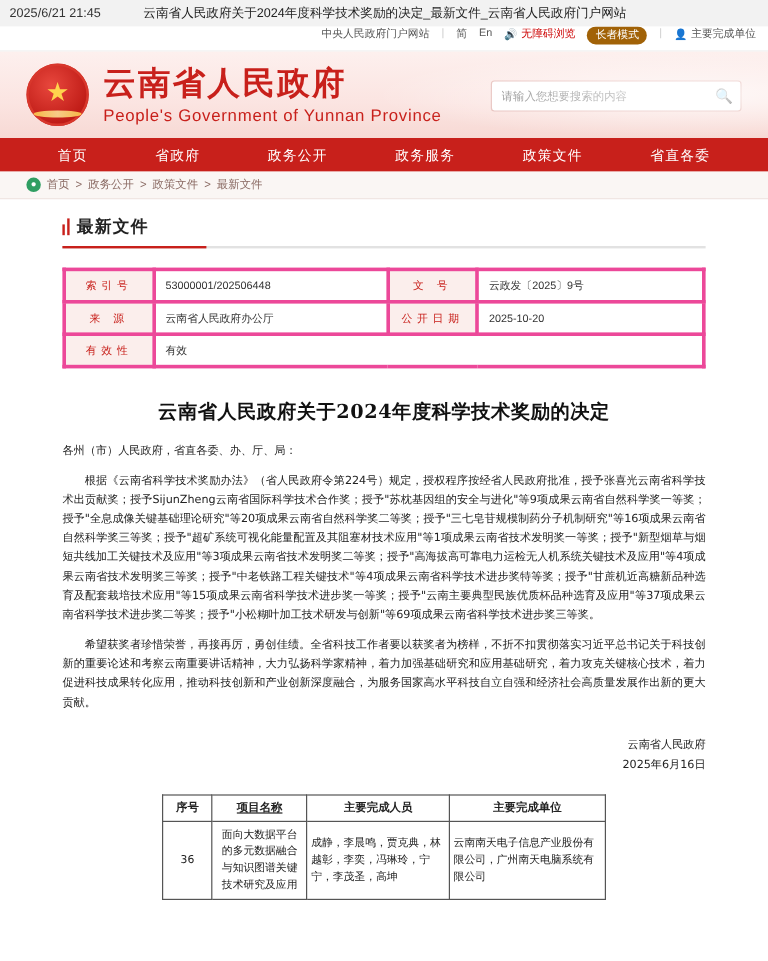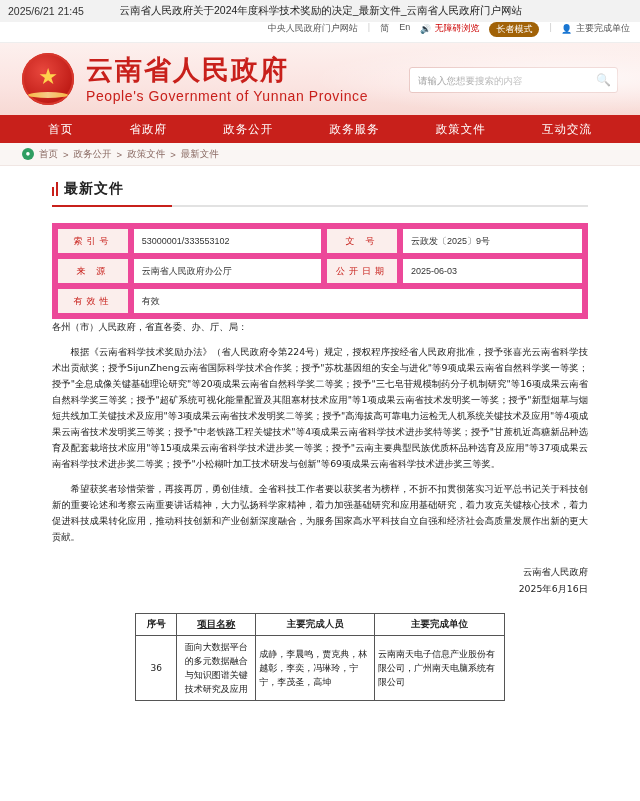--- a/index.html
+++ b/index.html
@@ -137,21 +137,21 @@
     font-family:"DejaVu Sans",sans-serif;
   }
   .sec-title:after{
     content:"";position:absolute;left:0;bottom:-2px;width:120px;height:2px;background:#c8201b;
   }
 
   .meta{
     margin:16px auto 0 auto;width:100%;
     border-collapse:collapse;font-size:9px;color:#333;
   }
-  .meta td{border:6px solid #ec4899;padding:4px 8px;height:16px;}
+  .meta td{border:3px solid #ec4899;padding:4px 8px;height:16px;}
   .meta .lbl{
     background:#fbeeec;color:#c8201b;width:62px;text-align:center;letter-spacing:4px;
     font-family:"DejaVu Sans",sans-serif;
   }
   .meta .val{width:188px;}
 
   .doc-title{
     text-align:center;font-size:16px;font-weight:bold;color:#111;
     margin:26px 0 14px 0;letter-spacing:.5px;
     font-family:"DejaVu Serif","Liberation Serif",serif;
@@ -228,21 +228,21 @@
       <span class="search-ico">🔍</span>
     </div>
   </div>
 
   <div class="navbar">
     <span class="nav-item">首页</span>
     <span class="nav-item">省政府</span>
     <span class="nav-item">政务公开</span>
     <span class="nav-item">政务服务</span>
     <span class="nav-item">政策文件</span>
-    <span class="nav-item">互动交流</span>
+    <span class="nav-item">省直各委</span>
   </div>
 
   <div class="crumbbar">
     <span class="home-ico">●</span>
     <span>首页</span>
     <span>&gt;</span>
     <span>政务公开</span>
     <span>&gt;</span>
     <span>政策文件</span>
     <span>&gt;</span>
@@ -256,37 +256,38 @@
           <i></i>
           <i></i>
         </span>
       <span class="t">最新文件</span>
     </div>
 
     <table class="meta">
       <tbody>
           <tr>
         <td class="lbl">索引号</td>
-        <td class="val">53000001/333553102</td>
+        <td class="val">53000001/202506448</td>
         <td class="lbl">文  号</td>
         <td class="val">云政发〔2025〕9号</td>
       </tr>
       <tr>
         <td class="lbl">来  源</td>
         <td class="val">云南省人民政府办公厅</td>
         <td class="lbl">公开日期</td>
-        <td class="val">2025-06-03</td>
+        <td class="val">2025-10-20</td>
       </tr>
       <tr>
         <td class="lbl">有效性</td>
         <td class="val" colspan="3">有效</td>
       </tr>
     </tbody>
       </table>
 
+    <div class="doc-title">云南省人民政府关于2024年度科学技术奖励的决定</div>
 
     <div class="doc-body">
       <p class="noind">各州（市）人民政府，省直各委、办、厅、局：</p>
       <p>根据《云南省科学技术奖励办法》（省人民政府令第224号）规定，授权程序按经省人民政府批准，授予张喜光云南省科学技术出贡献奖；授予SijunZheng云南省国际科学技术合作奖；授予"苏枕基因组的安全与进化"等9项成果云南省自然科学奖一等奖；授予"全息成像关键基础理论研究"等20项成果云南省自然科学奖二等奖；授予"三七皂苷规模制药分子机制研究"等16项成果云南省自然科学奖三等奖；授予"超矿系统可视化能量配置及其阻塞材技术应用"等1项成果云南省技术发明奖一等奖；授予"新型烟草与烟短共线加工关键技术及应用"等3项成果云南省技术发明奖二等奖；授予"高海拔高可靠电力运检无人机系统关键技术及应用"等4项成果云南省技术发明奖三等奖；授予"中老铁路工程关键技术"等4项成果云南省科学技术进步奖特等奖；授予"甘蔗机近高糖新品种选育及配套栽培技术应用"等15项成果云南省科学技术进步奖一等奖；授予"云南主要典型民族优质杯品种选育及应用"等37项成果云南省科学技术进步奖二等奖；授予"小松糊叶加工技术研发与创新"等69项成果云南省科学技术进步奖三等奖。</p>
       <p>希望获奖者珍惜荣誉，再接再厉，勇创佳绩。全省科技工作者要以获奖者为榜样，不折不扣贯彻落实习近平总书记关于科技创新的重要论述和考察云南重要讲话精神，大力弘扬科学家精神，着力加强基础研究和应用基础研究，着力攻克关键核心技术，着力促进科技成果转化应用，推动科技创新和产业创新深度融合，为服务国家高水平科技自立自强和经济社会高质量发展作出新的更大贡献。</p>
     </div>
 
     <div class="sign">
       <div>云南省人民政府</div>
       <div>2025年6月16日</div>

